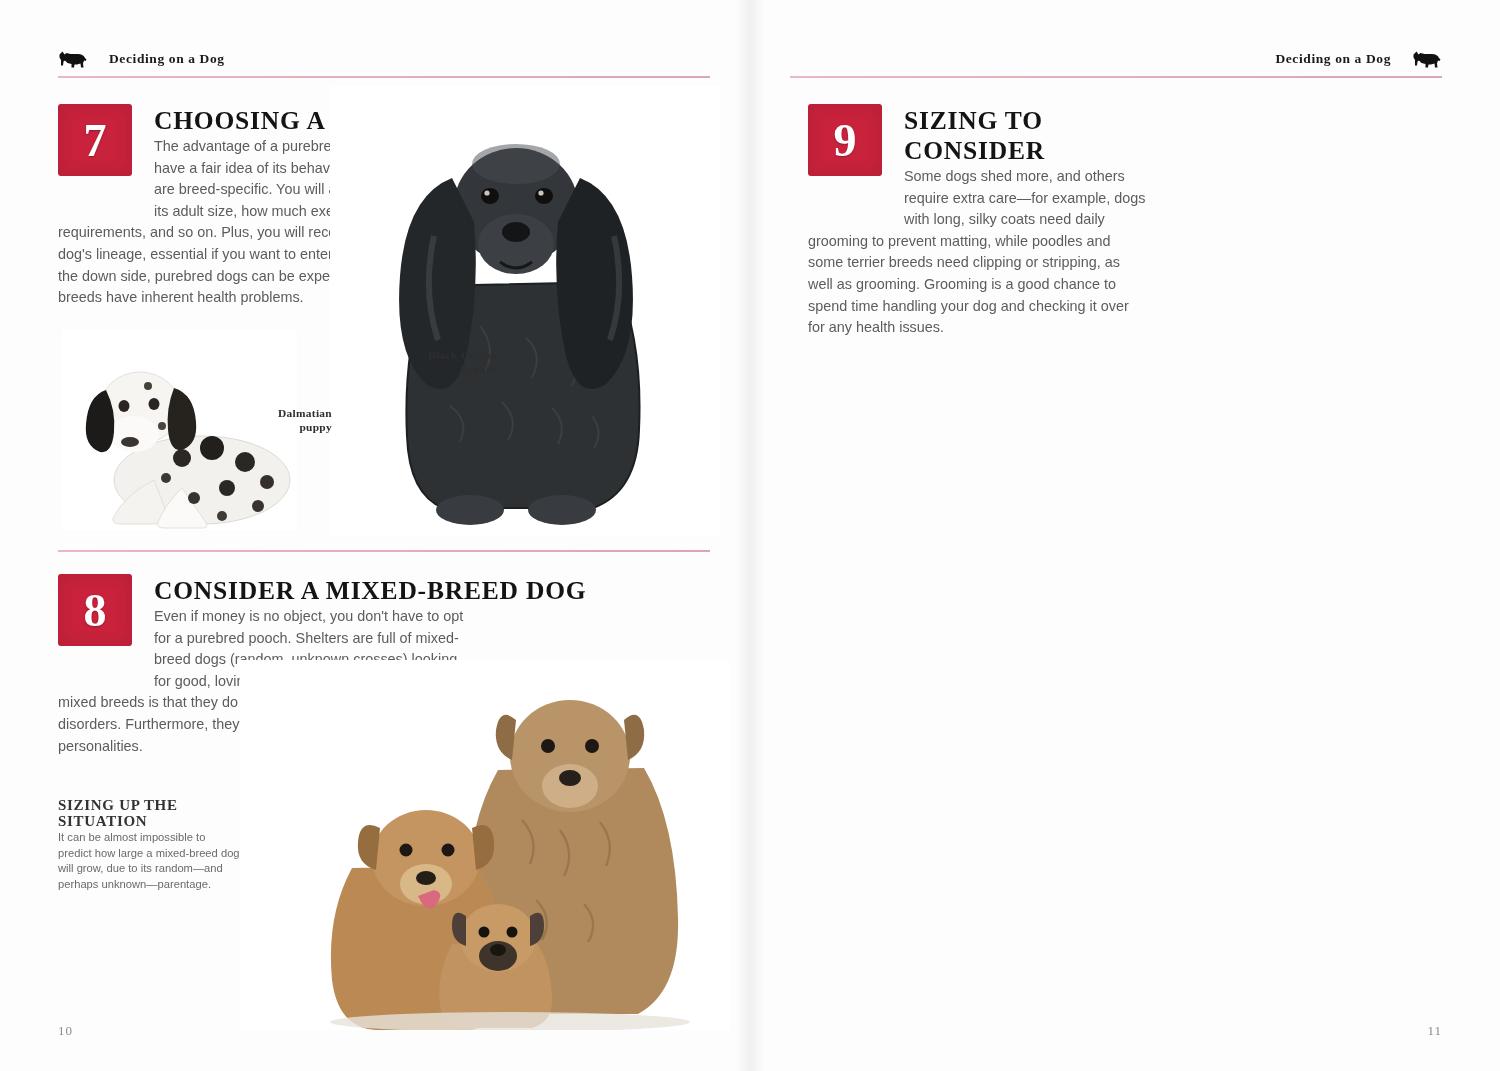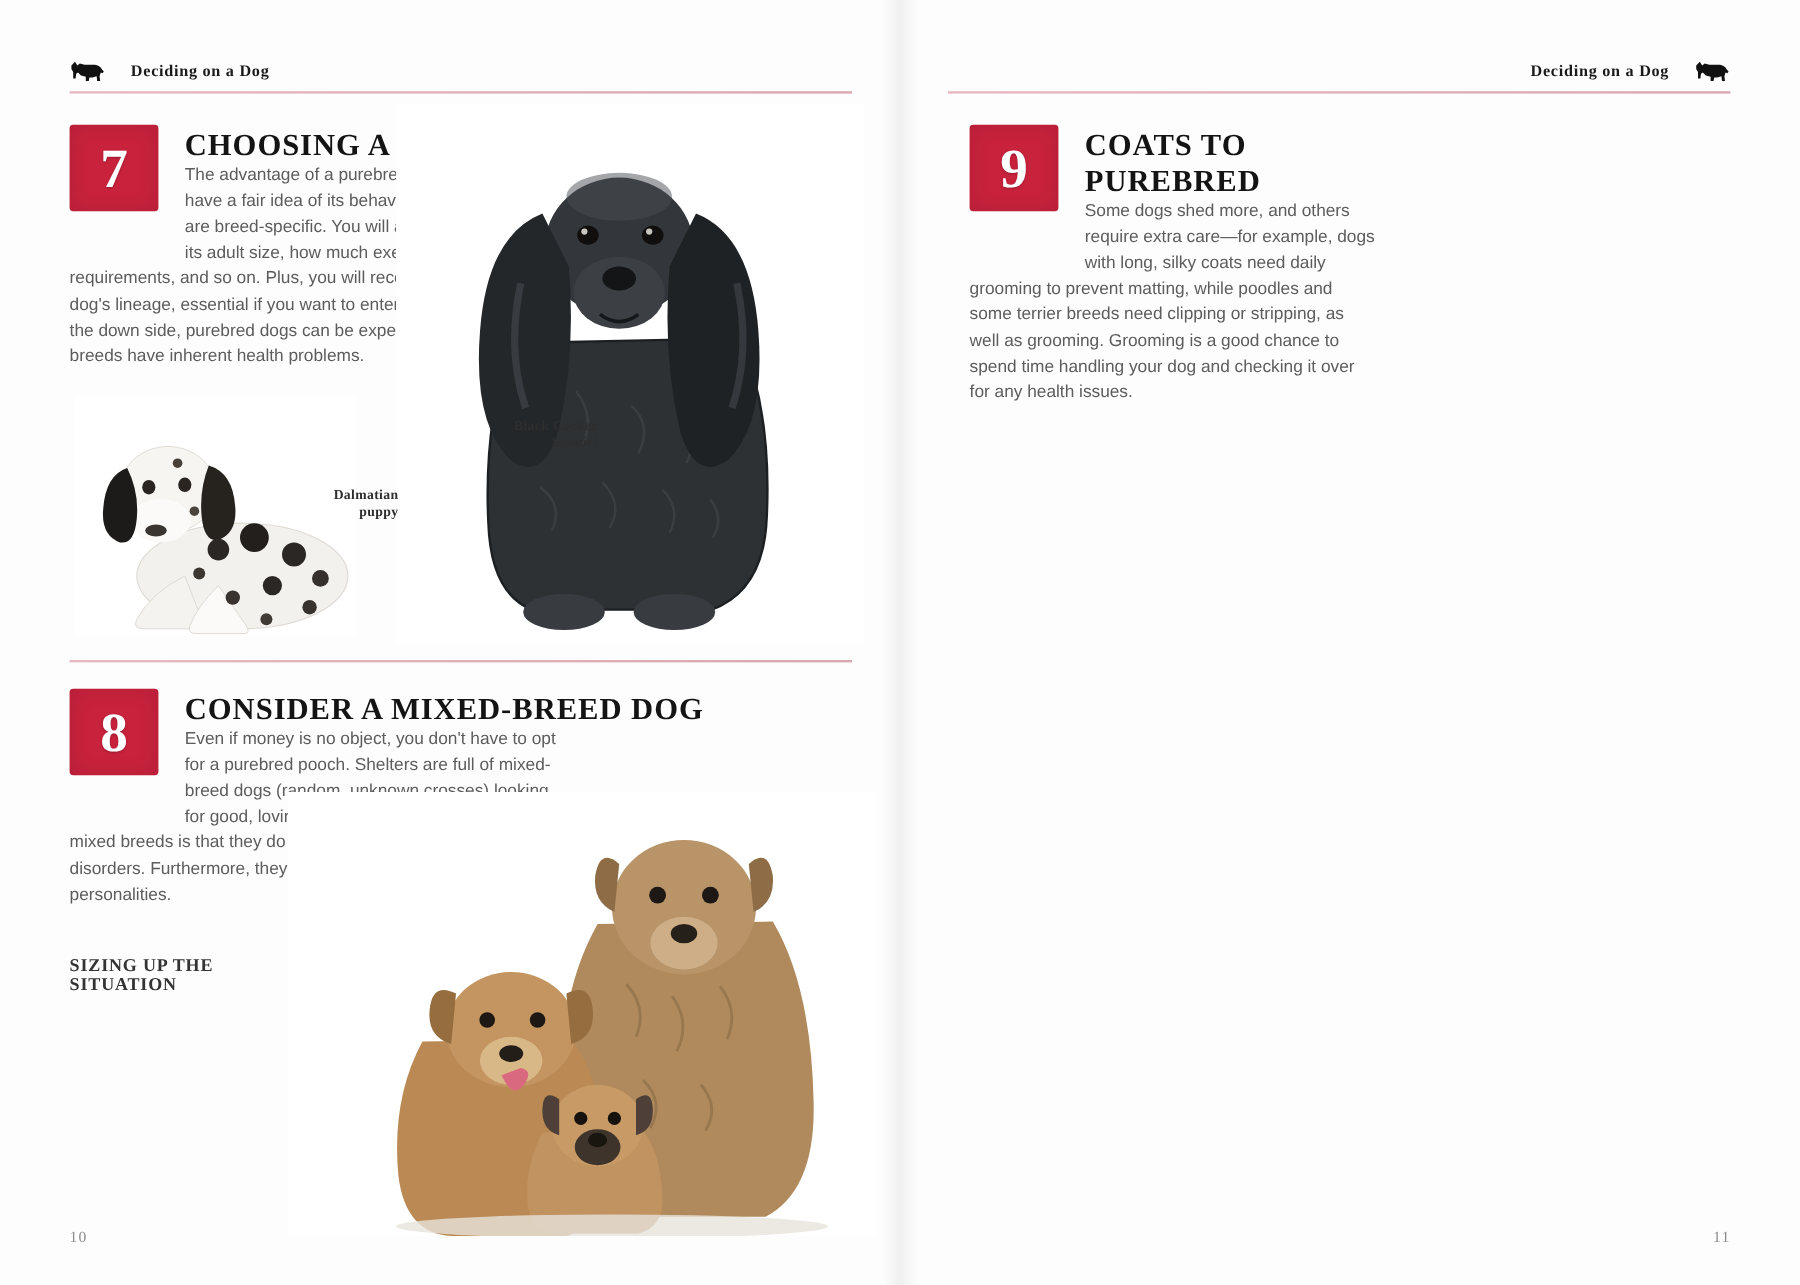--- a/index.html
+++ b/index.html
@@ -260,20 +260,21 @@
       </div>
       <div class="sec-title" style="position:absolute; left:96px; top:2px; width:600px; font-size:25.5px; line-height:30px;">CONSIDER A MIXED-BREED DOG</div>
       <div class="sec-body" style="position:absolute; left:0; top:32px; width:415px;">
         <span class="indent-shape" style="shape-outside: inset(0 0 0 0); width:96px; height:76px;"></span>
         <span>Even if money is no object, you don't have to opt for a purebred pooch. Shelters are full of mixed-breed dogs (random, unknown crosses) looking for good, loving homes. One of the advantages of mixed breeds is that they do not tend to suffer from breed-related disorders. Furthermore, they often have big, fun-loving personalities.</span>
       </div>
     </div>
 
     <div class="cap" style="left:58px; top:798px; width:182px;">
       <span class="cap-head">SIZING UP THE SITUATION</span>
+      <span>It can be almost impossible to predict how large a mixed-breed dog will grow, due to its random—and perhaps unknown—parentage.</span>
     </div>
 
     <div class="photo" style="left:240px; top:660px; width:490px; height:370px;">
       <svg viewBox="0 0 490 370" preserveAspectRatio="none">
         <rect width="490" height="370" fill="#ffffff"></rect>
         <g>
 
           <path d="M258 110 q-34 60 -30 150 q4 72 52 94 l118 0 q42 -22 40 -96 q-2 -96 -34 -150 z" fill="#b08a5c"></path>
           <ellipse cx="330" cy="96" rx="60" ry="56" fill="#b89468"></ellipse>
           <path d="M276 60 q-16 -14 -20 10 q-2 22 16 30 z" fill="#8e6c45"></path>
@@ -328,22 +329,22 @@
         </svg>
       </span>
     </div>
     <div class="rule" style="left:40px; width:652px; top:76px;"></div>
 
     <div class="section" style="left:58px; top:104px; width:340px;">
       <div class="numbox" style="left:0; top:0; width:74px; height:72px; font-size:46px;">
         <span>9</span>
       </div>
       <div class="sec-title" style="position:absolute; left:96px; top:2px; width:250px; font-size:25.5px; line-height:30px;">
-        <span>COATS TO</span><br>
-        <span>PUREBRED</span>
+        <span>SIZING TO</span><br>
+        <span>CONSIDER</span>
       </div>
       <div class="sec-body" style="position:absolute; left:0; top:62px; width:340px;">
         <span class="indent-shape" style="shape-outside: inset(0 0 0 0); width:96px; height:46px;"></span>
         <span>Some dogs shed more, and others require extra care—for example, dogs with long, silky coats need daily grooming to prevent matting, while poodles and some terrier breeds need clipping or stripping, as well as grooming. Grooming is a good chance to spend time handling your dog and checking it over for any health issues.</span>
       </div>
     </div>
 
     <div class="section" style="left:808px; top:682px; width:370px;">
       
       

